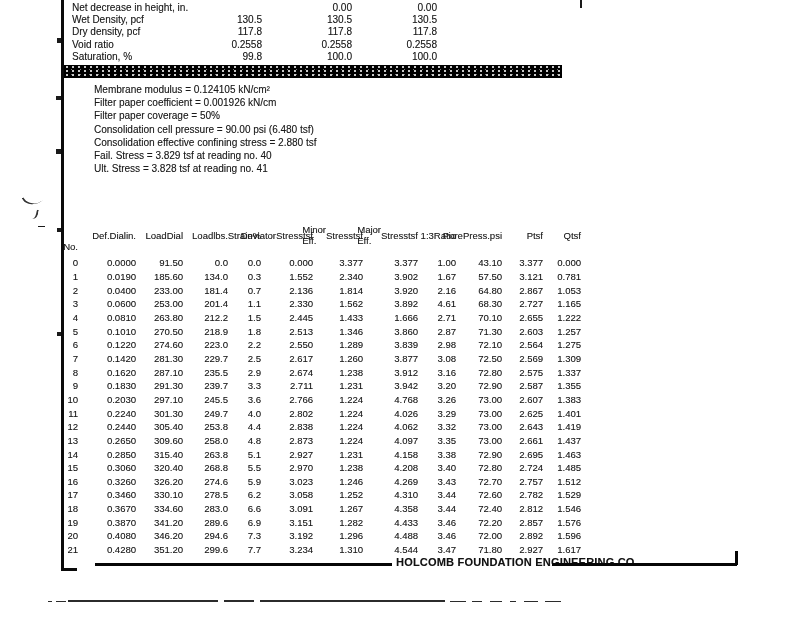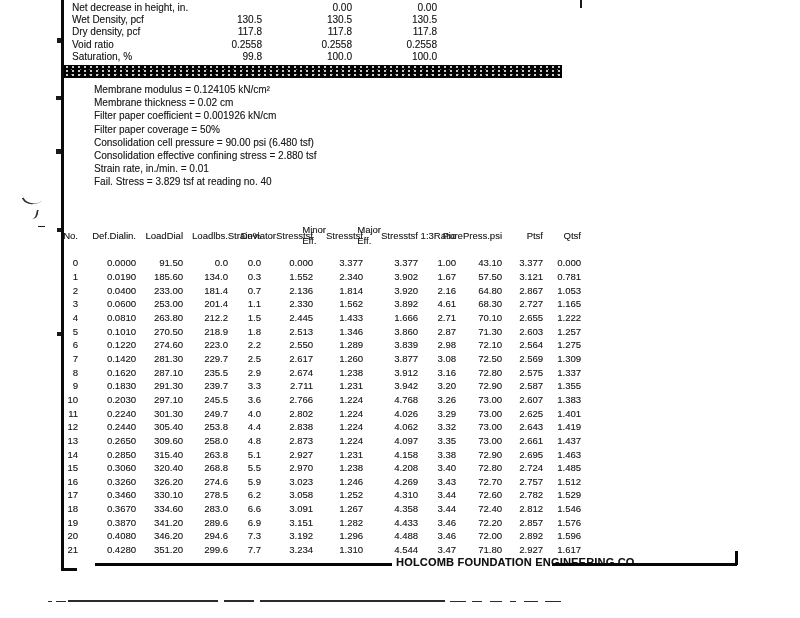--- a/index.html
+++ b/index.html
@@ -24,21 +24,21 @@
   .srow{display:grid;grid-template-columns:150px 40px 90px 85px;height:12.4px;align-items:center;}
   .slabel{text-align:left;}
   .sval{text-align:right;}
   
   .params{position:absolute;left:72px;top:83px;font-size:10px;line-height:13.2px;margin-left:22px;}
   
   .rgrid{display:grid;grid-template-columns:22px 58px 47px 45px 33px 52px 50px 55px 38px 46px 41px 38px;}
   .thead{position:absolute;left:56px;top:219px;font-size:9.5px;}
   .hcell{display:flex;flex-direction:row;justify-content:flex-end;align-items:center;
          height:34px;line-height:10.8px;}
-  .hcell.hno{align-items:center;}
+  .hcell.hno{align-items:flex-end;}
   .tbody{position:absolute;left:56px;top:256px;font-size:9.5px;}
   .trow{height:13.67px;align-items:center;}
   .tcell{text-align:right;}
   
   .frule{position:absolute;background:#060606;height:2.5px;top:563px;}
   .fcorner{position:absolute;background:#060606;left:735px;top:551px;width:2.5px;height:14px;}
   .ftext{position:absolute;left:396px;top:556px;font-size:11px;font-weight:bold;
          white-space:nowrap;letter-spacing:0.2px;color:#111;}
   .bfoot{position:absolute;left:61px;top:568px;width:16px;height:3px;background:#0a0a0a;}
 </style>
@@ -88,27 +88,26 @@
         <div class="sval">99.8</div>
         <div class="sval">100.0</div>
         <div class="sval">100.0</div>
       </div>
     </div>
 
   <div class="redacted"></div>
 
   <div class="params" id="param-lines">
       <div class="pline">Membrane modulus = 0.124105 kN/cm²</div>
-      <div class="pline">Membrane thickness = 0.02 cm</div>
       <div class="pline">Filter paper coefficient = 0.001926 kN/cm</div>
       <div class="pline">Filter paper coverage = 50%</div>
       <div class="pline">Consolidation cell pressure = 90.00 psi (6.480 tsf)</div>
       <div class="pline">Consolidation effective confining stress = 2.880 tsf</div>
-      <div class="pline">Strain rate, in./min. = 0.01</div>
       <div class="pline">Fail. Stress = 3.829 tsf at reading no. 40</div>
+      <div class="pline">Ult. Stress = 3.828 tsf at reading no. 41</div>
     </div>
 
   <div class="thead rgrid" id="readings-head">
       <div class="hcell hno">
         <div class="hline"></div>
         <div class="hline"></div>
         <div class="hline">No.</div>
       </div>
       <div class="hcell">
         <div class="hline">Def.</div>

